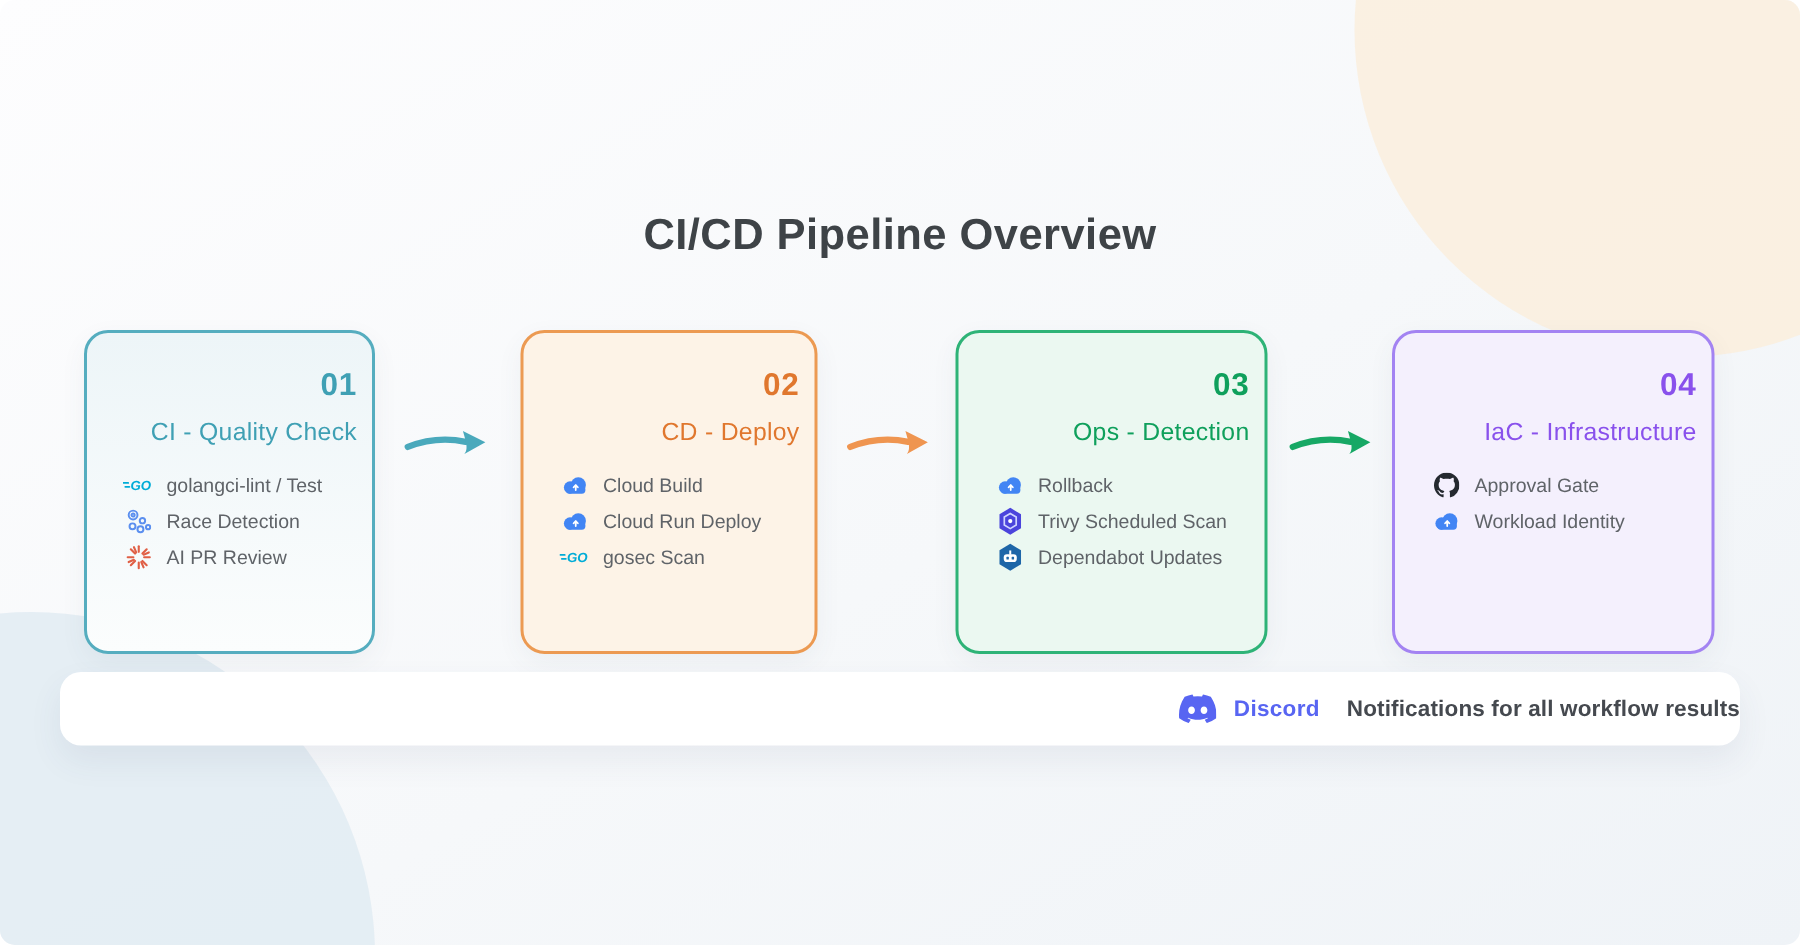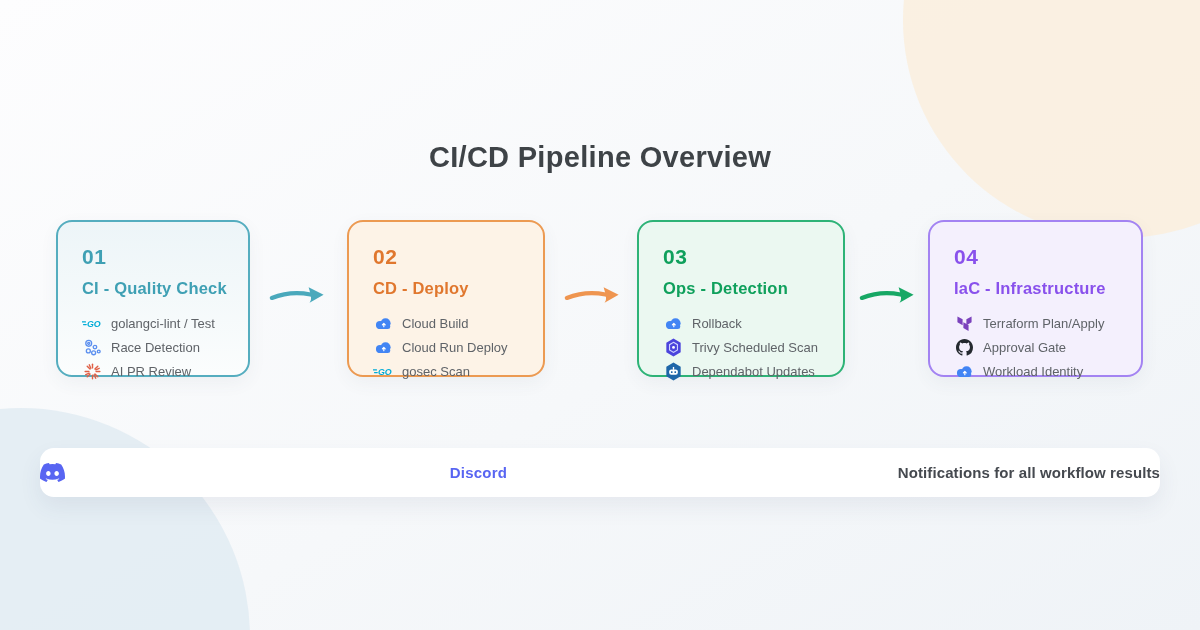--- a/index.html
+++ b/index.html
@@ -3,57 +3,59 @@
 <meta charset="utf-8">
 <style>
   html,body{margin:0;padding:0;}
   body{
     width:1200px;height:630px;overflow:hidden;
     font-family:"Liberation Sans","DejaVu Sans",sans-serif;
   }
   .canvas{
     position:relative;width:1200px;height:630px;overflow:hidden;
     background:linear-gradient(150deg,#fdfdfe 0%,#f6f8fa 55%,#eff3f7 100%);
+    border-radius:10px;
   }
   .blob{position:absolute;border-radius:50%;}
   .blob-peach{left:903px;top:-198px;width:436px;height:436px;background:#faeedd;opacity:.85;}
   .blob-blue{left:-208px;top:408px;width:458px;height:458px;background:#e2ecf3;opacity:.9;}
 
   .title{
     position:absolute;left:0;top:141px;width:100%;text-align:center;
     font-size:29px;font-weight:bold;color:#3e4347;letter-spacing:.3px;
   }
 
   .card{
-    position:absolute;top:220px;height:157px;box-sizing:border-box;
+    position:absolute;top:220px;height:216px;box-sizing:border-box;
     border:2px solid;border-radius:16px;padding:23px 10px 18px 24px;
     box-shadow:0 6px 18px rgba(60,80,110,.06);
+    text-align:right;
   }
   .card .num{font-size:21px;font-weight:bold;margin-bottom:10px;letter-spacing:.5px;}
-  .card .heading{font-size:16.5px;font-weight:bold;margin-bottom:13px;letter-spacing:.2px;white-space:nowrap;}
+  .card .heading{font-size:16.5px;font-weight:normal;margin-bottom:13px;letter-spacing:.2px;white-space:nowrap;}
   .item{display:flex;align-items:center;gap:9px;height:24px;}
   .item .ico{width:20px;display:flex;justify-content:center;align-items:center;flex:0 0 20px;}
   .item .label{font-size:13px;color:#5f6368;white-space:nowrap;}
 
   .card-ci {left:56px;width:194px;border-color:#55adbf;color:#3fa0b4;
             background:linear-gradient(180deg,#edf5f8 0%,#fbfdfd 100%);}
   .card-cd {left:347px;width:198px;border-color:#ec9a52;color:#e0772e;background:#fdf3e7;}
   .card-ops{left:637px;width:208px;border-color:#2eb377;color:#0fa05c;background:#ebf8f1;}
   .card-iac{left:928px;width:215px;border-color:#a383f2;color:#8951ec;background:#f4f0fd;}
 
   .arrow{position:absolute;top:283px;width:58px;height:24px;}
   .arrow-1{left:268px;color:#4aa9bc;}
   .arrow-2{left:563px;color:#ef9550;}
   .arrow-3{left:858px;color:#17a865;}
 
   .notify-bar{
     position:absolute;left:40px;top:448px;width:1120px;height:49px;box-sizing:border-box;
     background:#ffffff;border-radius:14px;
     box-shadow:0 10px 22px rgba(60,80,110,.08);
-    display:flex;align-items:center;justify-content:space-between;gap:12px;
+    display:flex;align-items:center;justify-content:flex-end;gap:12px;
   }
   .notify-bar .brand{font-size:15px;font-weight:bold;color:#5865F2;letter-spacing:.2px;}
   .notify-bar .msg{font-size:15px;font-weight:bold;color:#45494f;margin-left:6px;letter-spacing:.1px;}
 
   svg.i{display:block;}
   .hidden-defs{position:absolute;width:0;height:0;overflow:hidden;}
 </style>
 </head>
 <body>
 
@@ -234,28 +236,20 @@
   <svg class="arrow arrow-3">
       <use href="#sym-arrow"></use>
     </svg>
 
   <div class="card card-iac">
     <div class="num">04</div>
     <div class="heading">IaC - Infrastructure</div>
     <div class="item">
       <span class="ico">
           <svg class="i" width="17" height="17">
-            <use href="#sym-terraform"></use>
-          </svg>
-        </span>
-      <span class="label">Terraform Plan/Apply</span>
-    </div>
-    <div class="item">
-      <span class="ico">
-          <svg class="i" width="17" height="17">
             <use href="#sym-github"></use>
           </svg>
         </span>
       <span class="label">Approval Gate</span>
     </div>
     <div class="item">
       <span class="ico">
           <svg class="i" width="19" height="15">
             <use href="#sym-cloud"></use>
           </svg>

